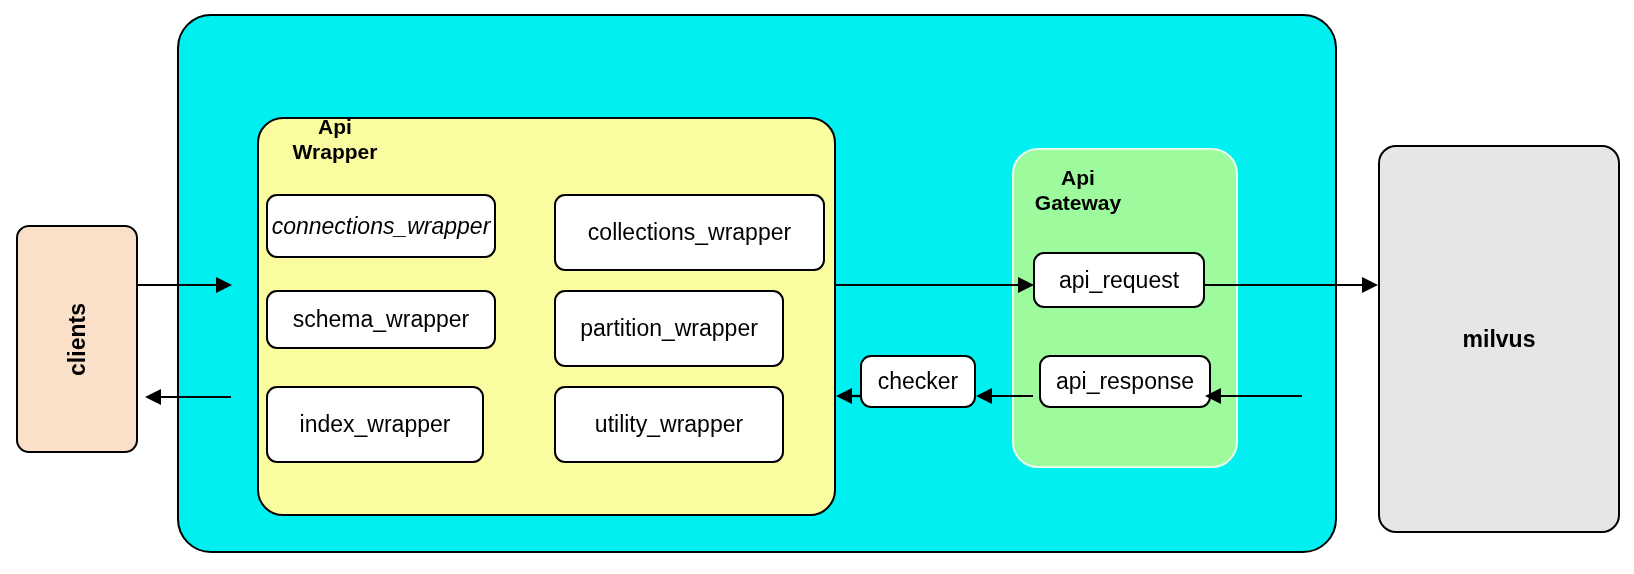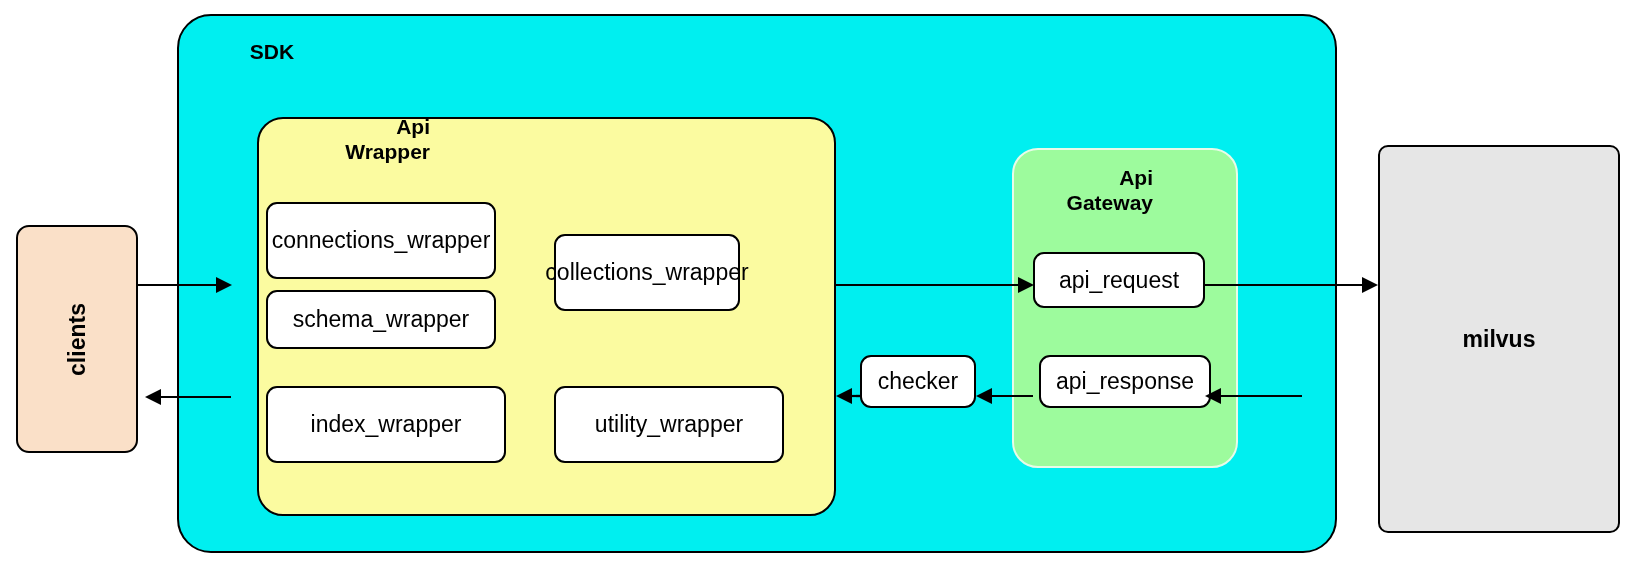--- a/index.html
+++ b/index.html
@@ -63,35 +63,35 @@
     font-size: 23px;
     font-weight: bold;
     color: #000000;
     transform: rotate(-90deg);
     white-space: nowrap;
   }
   
   .milvus-box {
     background: #E6E6E6;
     border: 2px solid #000000;
-    border-radius: 10px;
+    border-radius: 18px;
     font-size: 23px;
     font-weight: bold;
     color: #000000;
   }
 
   
   .group-title {
     position: absolute;
     font-size: 21px;
     font-weight: bold;
     color: #000000;
     line-height: 1.17;
     white-space: pre-line;
-    text-align: right;
+    text-align: center;
   }
 
   
   .connector {
     position: absolute;
     overflow: visible;
   }
   .connector line,
   .connector path {
     stroke: #000000;
@@ -106,39 +106,41 @@
 <body>
 
 <div id="canvas">
 
   <div class="box clients-box" style="left:16px; top:225px; width:122px; height:228px;">
     <span class="clients-label">clients</span>
   </div>
 
   <div class="box sdk-container" style="left:177px; top:14px; width:1160px; height:539px;"></div>
 
-  <div class="group-title" style="left:177px; top:40px; width:190px; text-align:center;">SDK</div>
 
   <div class="box api-wrapper-container" style="left:257px; top:117px; width:579px; height:399px;"></div>
 
   <div class="group-title" style="left:240px; top:115px; width:190px;">Api
 Wrapper</div>
 
-  <div class="box leaf-box" style="left:266px; top:202px; width:230px; height:77px;">
+  <div class="box leaf-box" style="left:266px; top:194px; width:230px; height:64px;font-style:italic;">
     <span>connections_wrapper</span>
   </div>
   <div class="box leaf-box" style="left:266px; top:290px; width:230px; height:59px;">
     <span>schema_wrapper</span>
   </div>
-  <div class="box leaf-box" style="left:266px; top:386px; width:240px; height:77px;text-align:center;">
+  <div class="box leaf-box" style="left:266px; top:386px; width:218px; height:77px;text-align:center;">
     <span>index_wrapper</span>
   </div>
 
-  <div class="box leaf-box" style="left:554px; top:194px; width:186px; height:77px;margin-top:40px;">
+  <div class="box leaf-box" style="left:554px; top:194px; width:271px; height:77px;">
     <span>collections_wrapper</span>
+  </div>
+  <div class="box leaf-box" style="left:554px; top:290px; width:230px; height:77px;">
+    <span>partition_wrapper</span>
   </div>
   <div class="box leaf-box" style="left:554px; top:386px; width:230px; height:77px;">
     <span>utility_wrapper</span>
   </div>
 
   <div class="box leaf-box" style="left:860px; top:355px; width:116px; height:53px;">
     <span>checker</span>
   </div>
 
   <div class="box api-gateway-container" style="left:1012px; top:148px; width:226px; height:320px;"></div>

